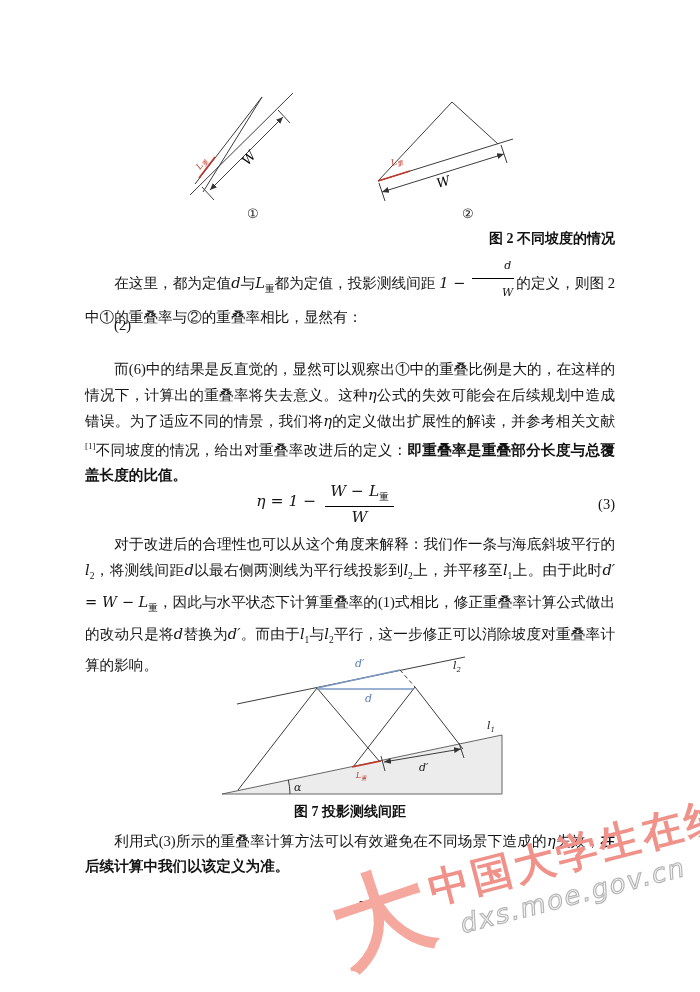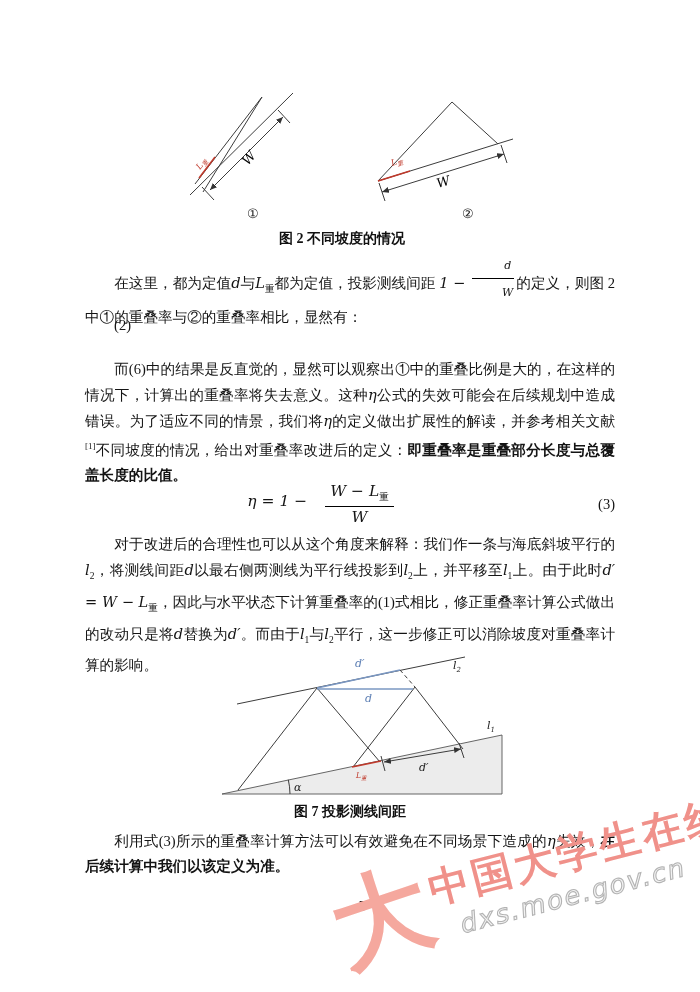--- a/index.html
+++ b/index.html
@@ -18,21 +18,21 @@
   .b { font-weight:700; }
   .mv { font-family:"DejaVu Serif","Liberation Serif",serif; font-style:italic; }
   .sup { font-size:9px; vertical-align:super; }
   .sub { font-size:9.5px; vertical-align:sub; font-style:normal; }
   .subi { font-size:9.5px; vertical-align:sub; }
   .circ { font-family:"DejaVu Sans","Liberation Sans",sans-serif; font-size:10px; vertical-align:sub; font-style:normal; }
   .caption { width:530px; text-align:center; font-weight:700; font-size:14px; color:#111; }
   .eq-row { width:530px; display:flex; align-items:center; }
   .eq-center { flex:1; text-align:center; font-size:15.5px; }
   .eq-num { width:46px; text-align:right; font-size:14.5px; font-style:normal; }
-  .frac { display:inline-block; text-align:center; vertical-align:-0.95em; margin:0 13px; }
+  .frac { display:inline-block; text-align:center; vertical-align:-0.95em; margin:0 4px; }
   .frac .fnum { display:block; border-bottom:1px solid #000; padding:0 5px 1px; }
   .frac .fden { display:block; padding-top:1px; }
   .frac.small { font-size:11px; vertical-align:-0.7em; margin:0 2px; }
   .frac.small .fnum { padding:0 3px 0; }
   .pagenum { width:700px; text-align:center; font-size:14.5px; color:#222; }
   
   .wm {
     position:absolute; left:338px; top:826px; width:480px; height:170px;
     transform:rotate(-14.5deg); transform-origin:70px 110px;
     display:flex; align-items:center; pointer-events:none;
@@ -84,21 +84,21 @@
     <line x1="292" y1="104" x2="414" y2="66" marker-start="url(#ar1)" marker-end="url(#ar1)"></line>
     <line x1="289" y1="95" x2="295" y2="113"></line>
     <line x1="411" y1="57" x2="417" y2="75"></line>
     <line x1="288" y1="93" x2="320" y2="83" stroke="#c0392b" stroke-width="1.5"></line>
   </g>
   <text transform="rotate(-17 302 78)" x="302" y="78" font-size="8.5" fill="#c0392b" font-style="italic"><tspan>L</tspan><tspan font-size="6" dy="2">重</tspan></text>
   <text x="348" y="100" font-size="13" font-style="italic" transform="rotate(-16 348 100)">W</text>
   <text x="372" y="130" font-size="13" fill="#222" font-family="DejaVu Sans, sans-serif">②</text>
 </svg>
 
-<div class="abs caption" style="left:77px; top:230px;">图 2 不同坡度的情况</div>
+<div class="abs caption" style="left:85px; top:230px;text-align:right;">图 2 不同坡度的情况</div>
 
 <p class="abs para" style="left:85px; top:253px;"><span>在这里，都为定值</span><span class="mv">d</span><span>与</span><span class="mv">L</span><span class="sub">重</span><span>都为定值，投影测线间距 </span><span class="mv">1 − </span><span class="frac small"><span class="fnum mv">d</span><span class="fden mv">W</span></span><span>的定义，则图 2 中①的重叠率与②的重叠率相比，显然有：</span></p>
 
 <div class="abs eq-row" style="left:85px; top:308px; height:34px;">
   <div class="eq-num">(2)</div>
 </div>
 
 <p class="abs para" style="left:85px; top:357px;"><span>而(6)中的结果是反直觉的，显然可以观察出①中的重叠比例是大的，在这样的情况下，计算出的重叠率将失去意义。这种</span><span class="mv">η</span><span>公式的失效可能会在后续规划中造成错误。为了适应不同的情景，我们将</span><span class="mv">η</span><span>的定义做出扩展性的解读，并参考相关文献</span><span class="sup">[1]</span><span>不同坡度的情况，给出对重叠率改进后的定义：</span><span class="b">即重叠率是重叠部分长度与总覆盖长度的比值。</span></p>
 
 <div class="abs eq-row" style="left:85px; top:480px; height:48px;">

